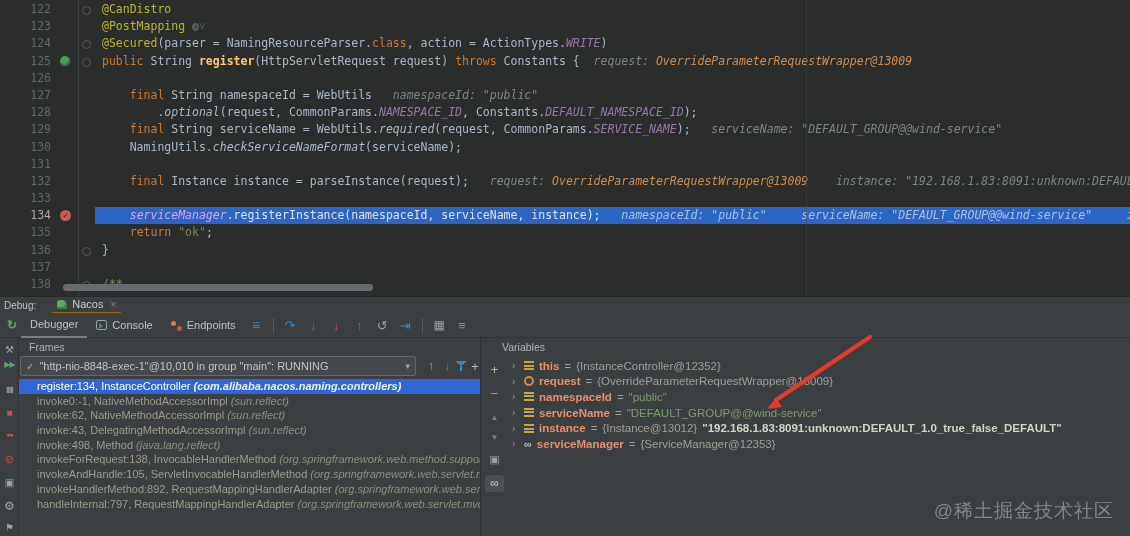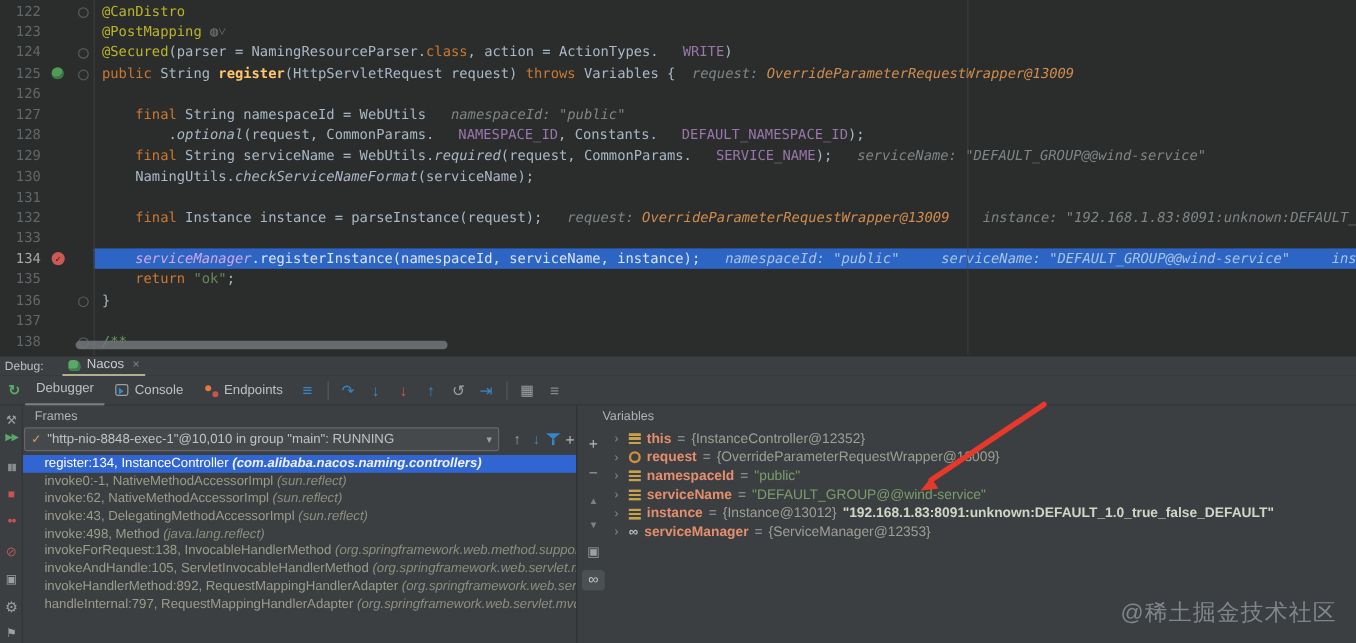--- a/index.html
+++ b/index.html
@@ -3,57 +3,57 @@
 <meta charset="utf-8">
 <style>
   html,body{margin:0;padding:0;background:#2b2d2c;}
   body{width:1130px;height:536px;overflow:hidden;font-family:"Liberation Sans",sans-serif;}
   #root{position:relative;width:1130px;height:536px;background:#2b2d2c;overflow:hidden;}
 
   
   .editor{position:absolute;left:0;top:0;width:1130px;height:296px;background:#2b2d2c;overflow:hidden;}
   .gutline{position:absolute;left:78px;top:0;width:1px;height:296px;background:#3a3e3c;}
   .marginline{position:absolute;left:806px;top:0;width:1px;height:296px;background:#43474a;opacity:.55;}
-  .lines{position:absolute;top:1px;left:0;right:0;}
+  .lines{position:absolute;top:1px;left:17px;right:0;}
   .line-row{display:flex;height:17.2px;line-height:17.2px;font-family:"DejaVu Sans Mono",monospace;font-size:11.5px;}
   .gut-num{width:40px;flex:none;text-align:right;padding-right:6px;color:#61666a;box-sizing:border-box;}
   .gut-num.cur{color:#a8a8a6;}
   .gut-icon{width:20px;flex:none;position:relative;}
   .gut-fold{width:18px;flex:none;display:flex;justify-content:center;align-items:flex-start;}
   .fold-ring{width:7px;height:7px;border:1px solid #565b58;border-radius:50%;margin-top:5px;}
   .code-text{flex:1;white-space:pre;overflow:hidden;padding-left:7px;}
   .code-text.hl{background:#2d65c4;}
   .bp{display:block;width:11px;height:11px;border-radius:50%;background:#cc5a54;color:#35201f;
       font-size:8px;line-height:11px;text-align:center;margin:3px 0 0 3px;font-weight:bold;}
   .ep{display:block;width:10px;height:10px;border-radius:50%;background:#4f9b58;margin:3px 0 0 3px;
       box-shadow:inset -1px -2px 0 #3a7442;}
   
   .sg-a{color:#bbb529;}
   .sg-k{color:#cc7832;}
   .sg-m{color:#ffc66b;font-weight:bold;}
   .sg-p{color:#a9b7c6;}
-  .sg-c{color:#9876aa;margin-left:20px;}
+  .sg-c{color:#9876aa;font-style:italic;}
   .sg-s{color:#6a8759;}
   .sg-f{color:#b687c6;font-style:italic;}
   .sg-i{color:#a9b7c6;font-style:italic;}
   .sg-g{color:#629755;font-style:italic;}
   .sg-h{color:#7f8487;font-style:italic;}
   .sg-o{color:#d08c4e;font-style:italic;}
   .sg-b{color:#a9c2e4;font-style:italic;}
   .sg-dim{color:#6f7377;}
   .hl .sg-p{color:#dbe2ea;}
   .hl .sg-f{color:#d3a7e4;}
   .ed-scroll{position:absolute;left:63px;top:284px;width:310px;height:7px;border-radius:4px;background:#72767a;opacity:.85;}
 
   
   .debug-head{position:absolute;left:0;top:296px;width:1130px;height:17px;background:#3c3f41;
       border-top:1px solid #272a29;display:flex;align-items:center;box-sizing:border-box;}
   .debug-label{margin-left:4px;font-size:10px;color:#bdc0c2;}
   .session-tab{display:flex;align-items:center;gap:5px;margin-left:16px;height:17px;padding:0 5px;
-      border-bottom:2px solid #fef9c3;box-sizing:border-box;justify-content:space-between;}
+      border-bottom:2px solid #a16207;box-sizing:border-box;justify-content:space-between;}
   .nacos-ic{width:10px;height:9px;border-radius:3px 5px 3px 3px;background:#59a869;box-shadow:inset -2px -2px 0 #3f7e4c;}
   .session-name{font-size:11px;color:#c8cbcd;}
   .tab-close{font-size:10px;color:#84888b;margin-left:2px;}
 
   .toolbar{position:absolute;left:0;top:313px;width:1130px;height:25px;background:#3c3f41;
       border-bottom:1px solid #313435;display:flex;align-items:center;box-sizing:border-box;}
   .tb-rerun{width:18px;margin-left:3px;text-align:center;color:#59a869;font-size:12px;font-weight:bold;}
   .tb-tab{display:flex;align-items:center;gap:5px;height:25px;padding:0 9px;font-size:11px;color:#bdc0c2;box-sizing:border-box;}
   .tb-tab.sel{border-bottom:2px solid #7b7e80;}
   .console-ic{width:11px;height:10px;border:1px solid #9da0a3;border-radius:2px;position:relative;box-sizing:border-box;}
@@ -148,21 +148,21 @@
           <div class="code-text"><span class="sg-a">@Secured</span><span class="sg-p">(parser = NamingResourceParser.</span><span class="sg-k">class</span><span class="sg-p">, action = ActionTypes.</span><span class="sg-c">WRITE</span><span class="sg-p">)</span></div>
         </div>
         <div class="line-row">
           <div class="gut-num">125</div>
           <div class="gut-icon">
             <span class="ep"></span>
           </div>
           <div class="gut-fold">
             <span class="fold-ring"></span>
           </div>
-          <div class="code-text"><span class="sg-k">public </span><span class="sg-p">String </span><span class="sg-m">register</span><span class="sg-p">(HttpServletRequest request) </span><span class="sg-k">throws </span><span class="sg-p">Variables {  </span><span class="sg-h">request: </span><span class="sg-o">OverrideParameterRequestWrapper@13009</span></div>
+          <div class="code-text"><span class="sg-k">public </span><span class="sg-p">String </span><span class="sg-m">register</span><span class="sg-p">(HttpServletRequest request) </span><span class="sg-k">throws </span><span class="sg-p">Constants {  </span><span class="sg-h">request: </span><span class="sg-o">OverrideParameterRequestWrapper@13009</span></div>
         </div>
         <div class="line-row">
           <div class="gut-num">126</div>
           <div class="gut-icon"></div>
           <div class="gut-fold"></div>
           <div class="code-text"></div>
         </div>
         <div class="line-row">
           <div class="gut-num">127</div>
           <div class="gut-icon"></div>

